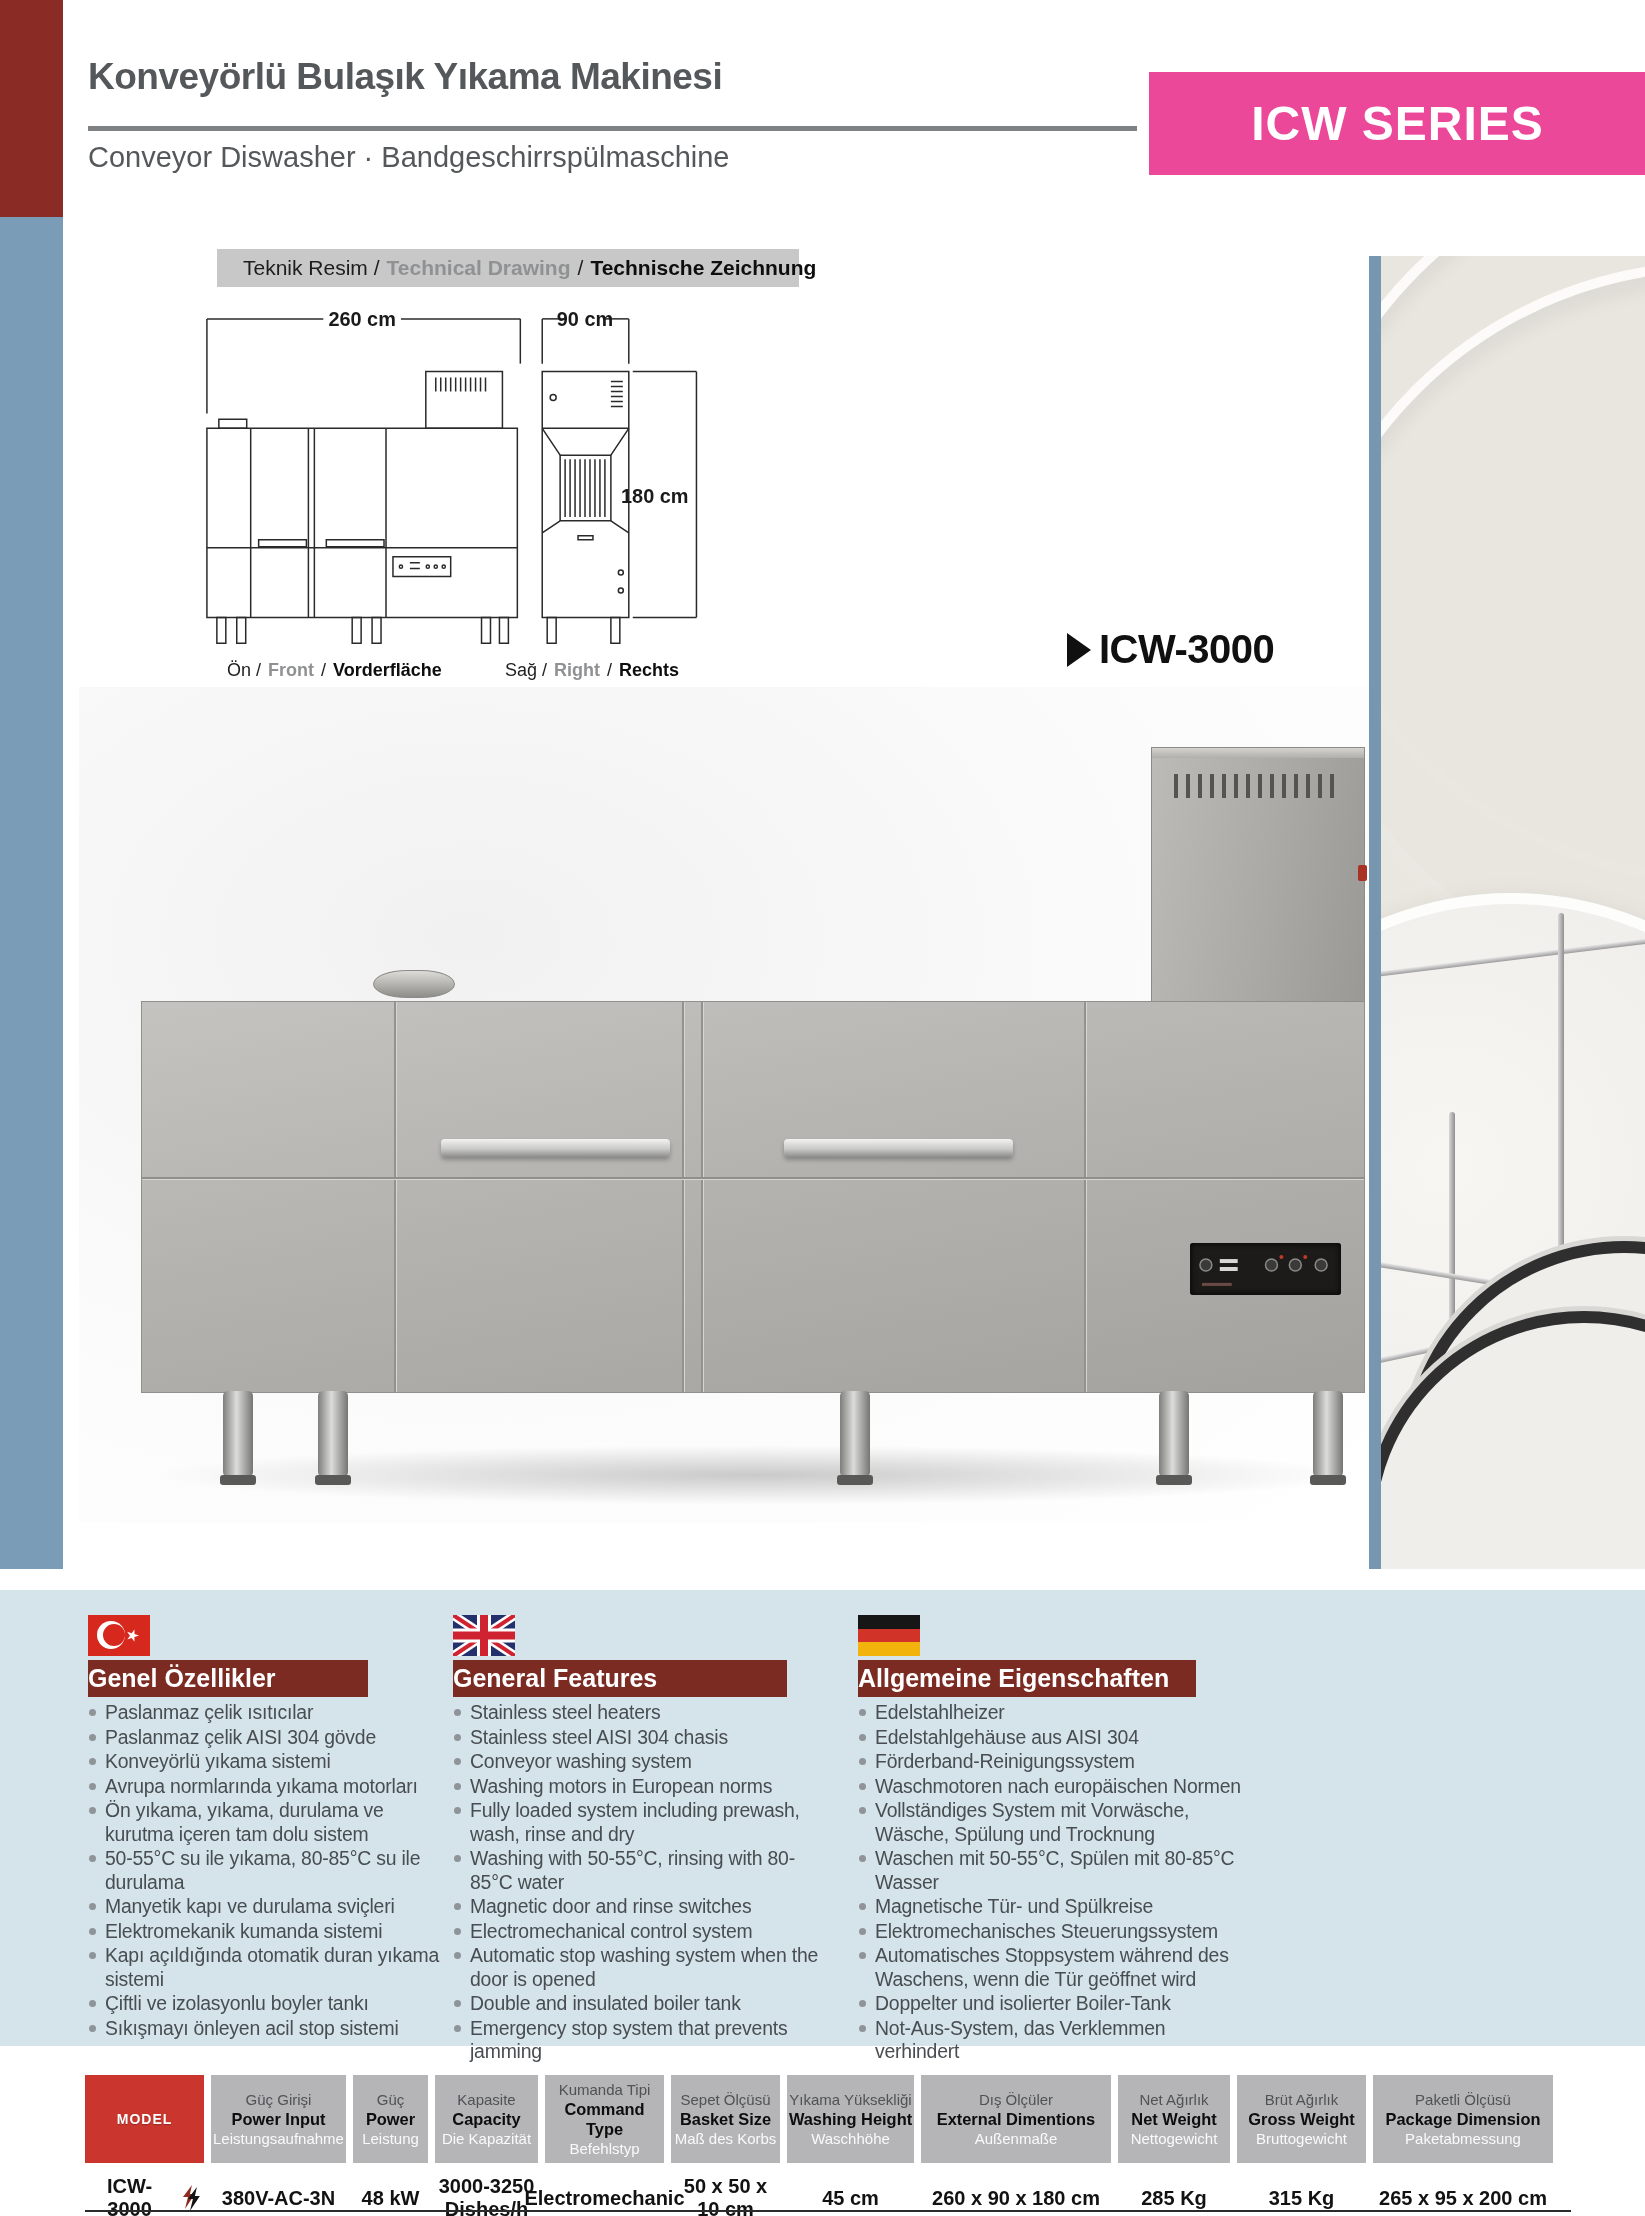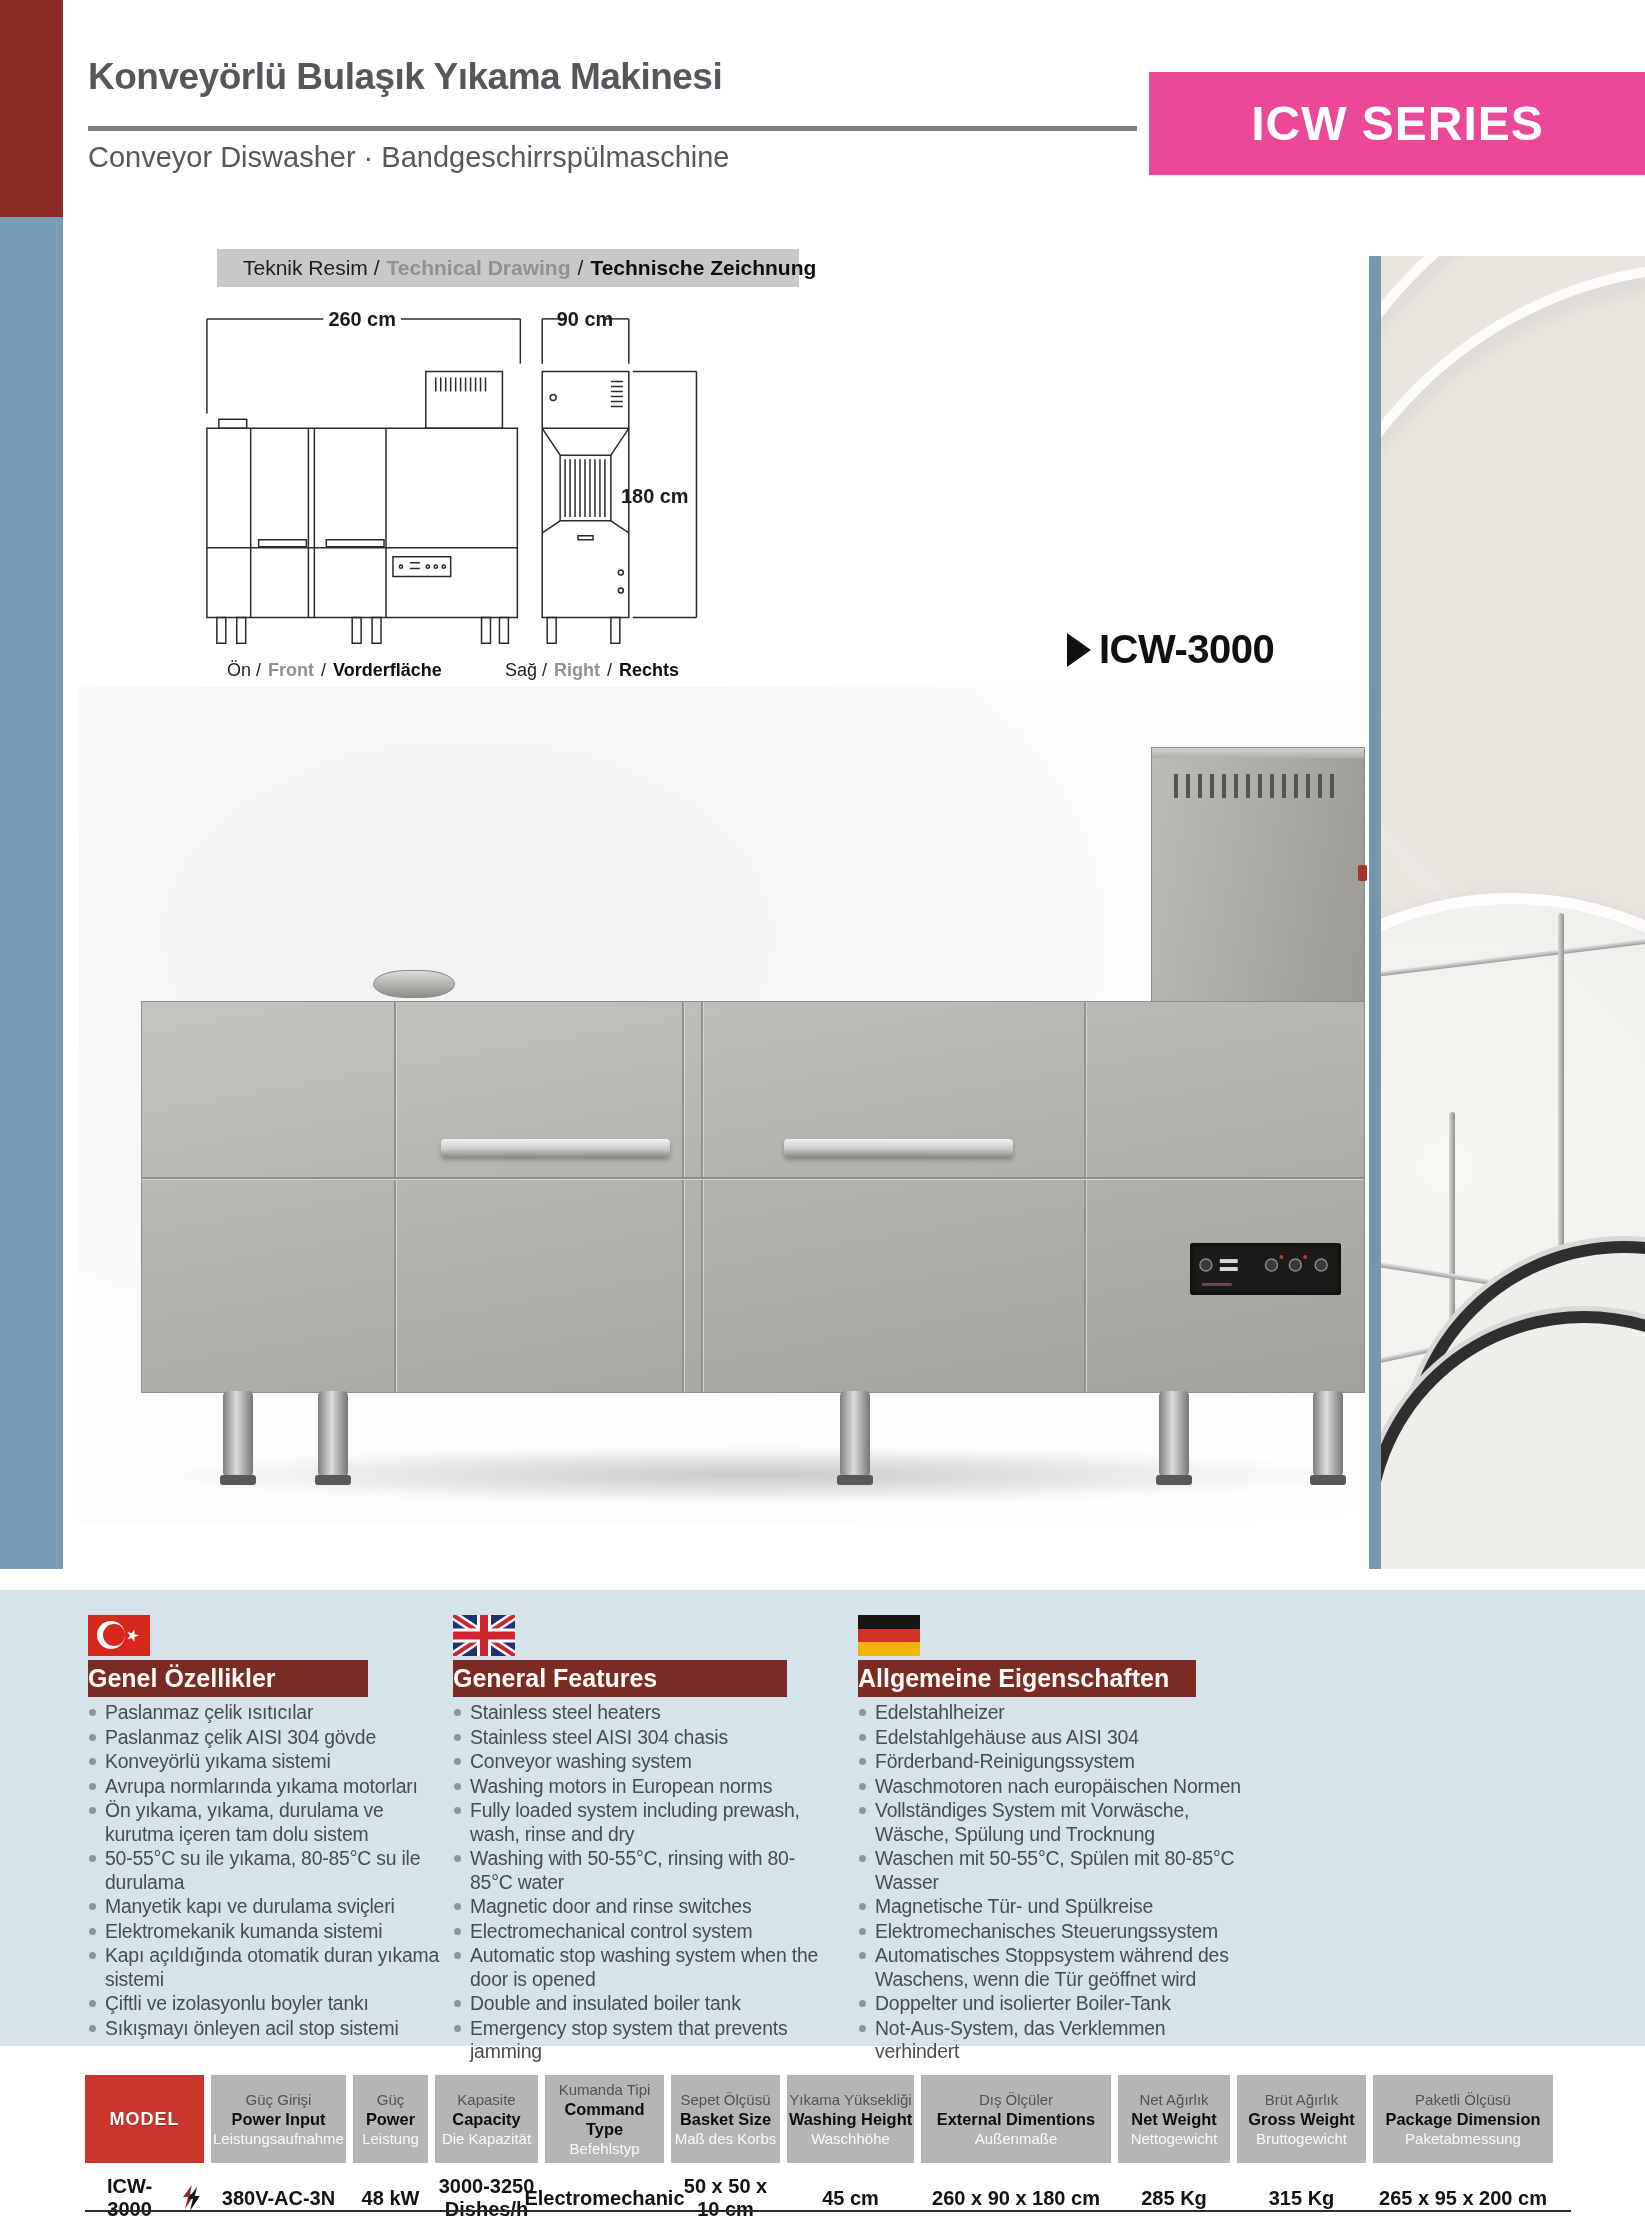--- a/index.html
+++ b/index.html
@@ -106,21 +106,21 @@
   
   .spec-table{position:absolute;left:85px;top:2075px;width:1486px;}
   .spec-head{display:flex;}
   .th{background:#b5b5b7;height:88px;margin-right:7px;display:flex;flex-direction:column;
       align-items:center;justify-content:center;text-align:center;box-sizing:border-box;}
   .th:last-child,.td:last-child{margin-right:0;}
   .th .l1{font-size:15px;color:#505254;line-height:19px;}
   .th .l2{font-size:16.4px;font-weight:bold;color:#0d0d0d;line-height:20px;}
   .th .l3{font-size:15px;color:#fafafa;line-height:19px;}
   .model-th{background:#ca362d;}
-  .model-th span{color:#ffffff;font-weight:bold;font-size:18px;letter-spacing:1px;text-shadow:0 1px 1px rgba(0,0,0,0.25);}
+  .model-th span{color:#ffffff;font-weight:bold;font-size:14px;letter-spacing:1px;text-shadow:0 1px 1px rgba(0,0,0,0.25);}
   .spec-row{display:flex;margin-top:6px;}
   .td{height:58px;margin-right:7px;display:flex;align-items:center;justify-content:center;text-align:center;
       font-size:20px;font-weight:bold;color:#121212;box-sizing:border-box;}
   .td.pre{white-space:pre-line;line-height:23px;}
   .model-td{gap:6px;}
   .c1w{width:119px;} .c2w{width:135px;} .c3w{width:75px;} .c4w{width:103px;} .c5w{width:119px;}
   .c6w{width:109px;} .c7w{width:127px;} .c8w{width:190px;} .c9w{width:112px;} .c10w{width:129px;} .c11w{width:180px;}
   .table-rule{position:absolute;left:85px;top:2210px;width:1486px;height:2px;background:#2b2b2b;}
 </style>
 </head>

